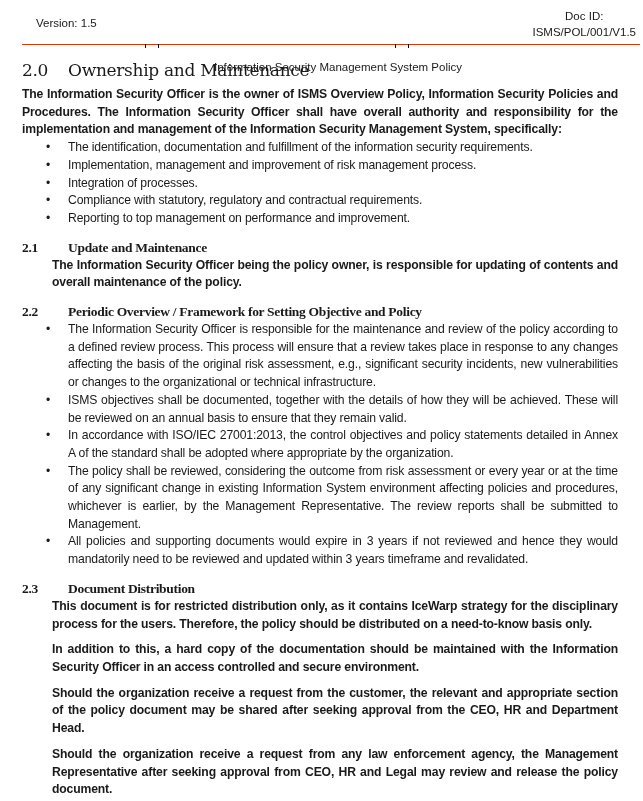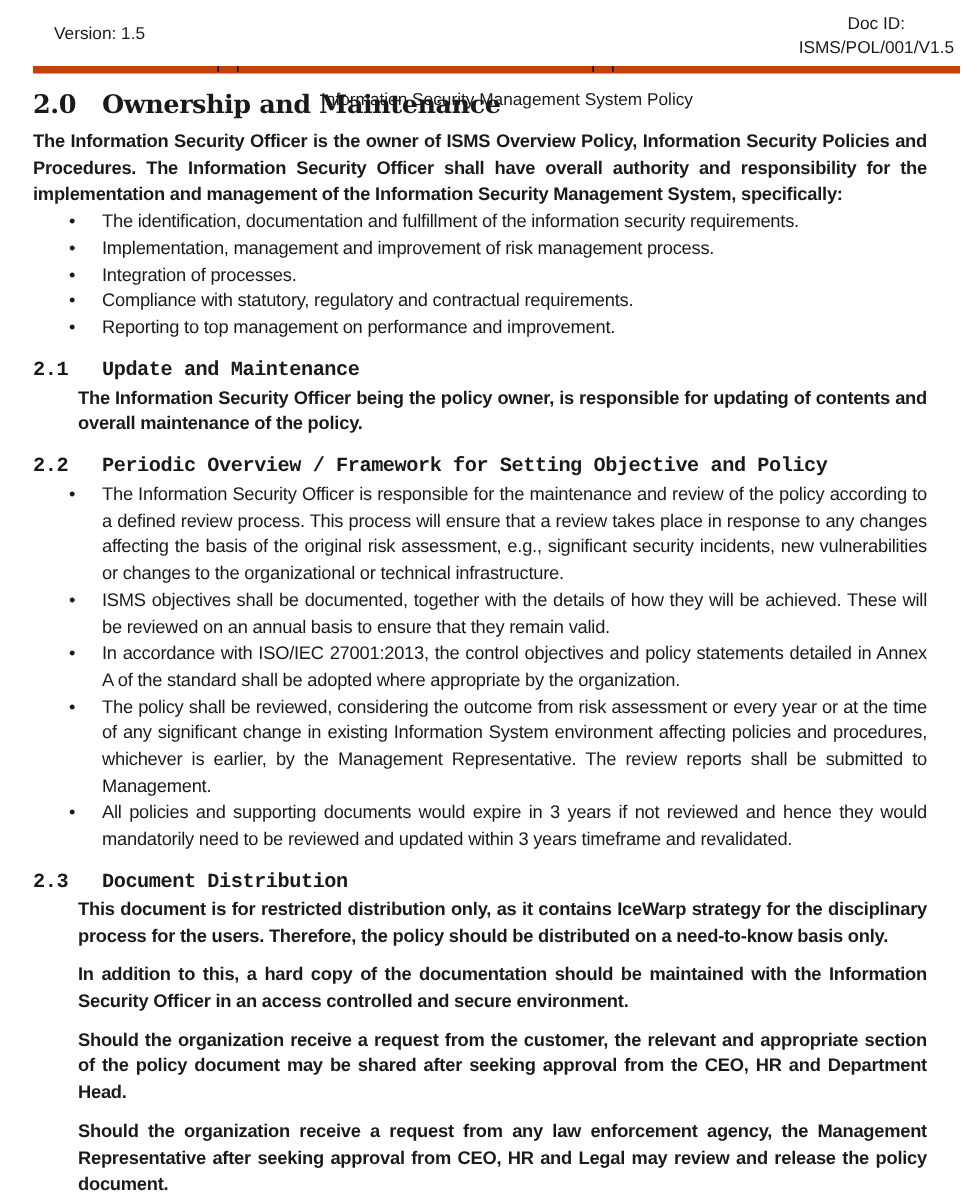--- a/index.html
+++ b/index.html
@@ -1,26 +1,26 @@
 <!DOCTYPE html>
 <html><head>
 <meta charset="utf-8">
 <style>
   html, body { margin: 0; padding: 0; background: #ffffff; }
   body { width: 643px; height: 801px; overflow: hidden; position: relative;
          font-family: "Liberation Sans", "DejaVu Sans", sans-serif; color: #1a1a1a; }
-  .header { position: absolute; left: 22px; top: 0; width: 618px; height: 44px; border-bottom: 5px solid #c2410c; }
+  .header { position: absolute; left: 22px; top: 0; width: 618px; height: 44px; border-bottom: 1px solid #c2410c; }
   .header .ver { position: absolute; left: 14px; top: 17px; font-size: 11.5px; }
   .header .title { position: absolute; left: 192px; top: 17px; font-size: 11.5px; margin-top: 44px; }
   .header .docid { position: absolute; right: 4px; top: 8px; font-size: 11.5px; text-align: center; line-height: 16px; }
   .tick { position: absolute; bottom: -4px; width: 1px; height: 4px; background: #000; }
   .content { position: absolute; left: 22px; top: 60px; width: 596px; }
-  .h1 { font-family: "DejaVu Serif", "Liberation Serif", serif; font-weight: bold; font-size: 17px; display: flex; margin: 0 0 6px 0; letter-spacing: -0.3px; }
+  .h1 { font-family: "DejaVu Serif", "Liberation Serif", serif; font-weight: normal; font-size: 17px; display: flex; margin: 0 0 6px 0; letter-spacing: -0.3px; }
   .h1 .num { width: 46px; }
-  .h2 { font-family: Liberation Mono, monospace; font-weight: bold; font-size: 13.5px; display: flex; margin: 0; letter-spacing: -0.3px; line-height: 18px; }
+  .h2 { font-family: Liberation Serif, serif; font-weight: bold; font-size: 13.5px; display: flex; margin: 0; letter-spacing: -0.3px; line-height: 18px; }
   .h2 .num { width: 46px; }
   p { margin: 0; font-size: 12.2px; line-height: 17.7px; text-align: justify; letter-spacing: -0.15px; font-weight: bold; }
   .indent { margin-left: 30px; }
   ul { margin: 0; padding: 0; list-style: none; }
   li { position: relative; padding-left: 46px; font-size: 12.2px; line-height: 17.7px; text-align: justify; letter-spacing: -0.15px; }
   li .bullet { position: absolute; left: 24px; top: 0; }
   .gap-s { height: 8px; }
   .gap-m { height: 11px; }
 </style>
 </head>

